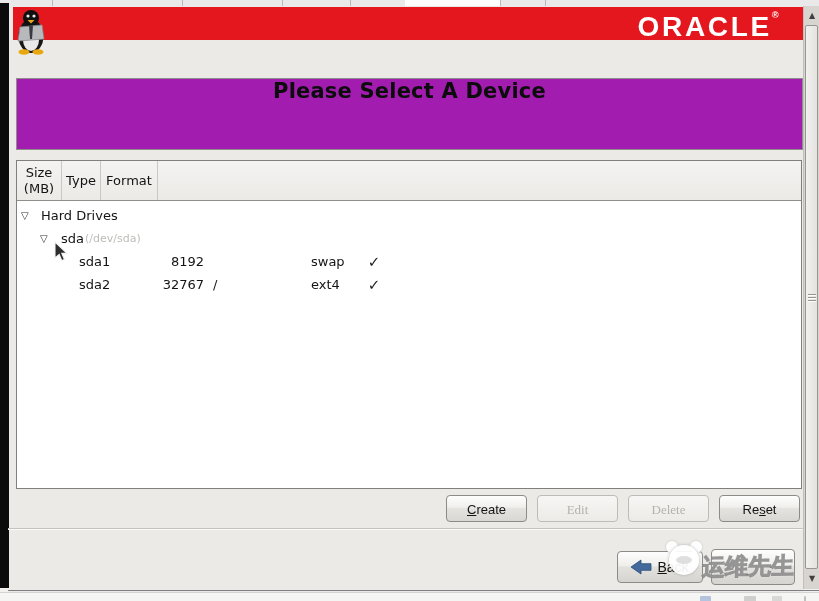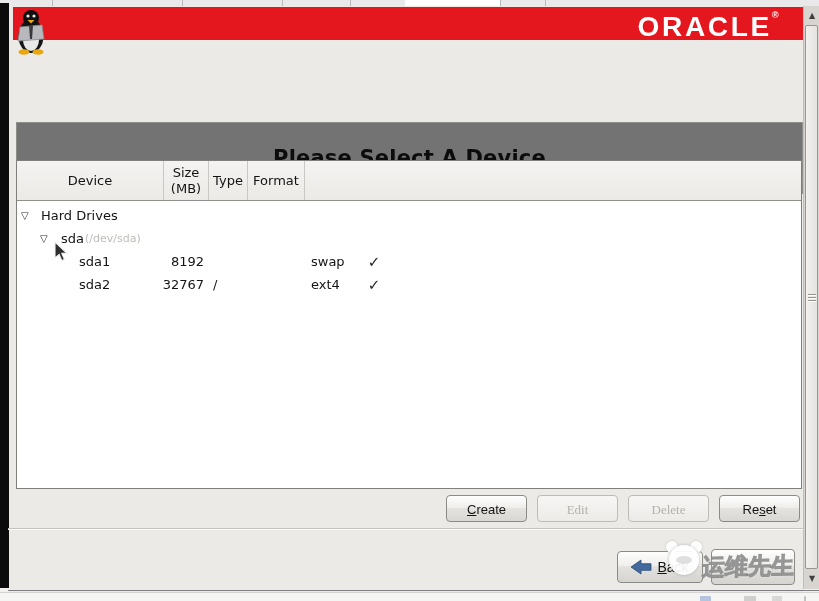--- a/index.html
+++ b/index.html
@@ -22,22 +22,22 @@
   
   .banner{left:13px;top:7px;width:790px;height:33px;background:#e5171e;text-align:center;}
   .oracle-logo{position:absolute;right:24px;top:3px;color:#fff;
     font-family:"Liberation Sans",sans-serif;font-weight:bold;font-size:27px;
     letter-spacing:2.5px;transform:scaleX(1.04);transform-origin:right;}
   .oracle-reg{font-size:9px;vertical-align:18px;letter-spacing:0;}
 
   .tux{left:14px;top:9px;width:34px;height:46px;z-index:5;}
 
   
-  .title-box{left:16px;top:78px;width:785px;height:70px;background:#737373;
-    border:1px solid #8e8e8a;display:flex;align-items:center;justify-content:center;margin-top:44px;}
+  .title-box{left:16px;top:78px;width:785px;height:70px;background:#a21caf;
+    border:1px solid #8e8e8a;display:flex;align-items:flex-start;justify-content:center;}
   .title-text{font-size:21px;font-weight:bold;color:#0c0c0c;letter-spacing:.2px;}
 
   
   .table{left:16px;top:160px;width:784px;height:327px;background:#ffffff;
     border:1px solid #7f7f7b;}
   .thead{position:absolute;left:0;top:0;width:100%;height:39px;
     background:linear-gradient(#f4f3f1,#eceae7);border-bottom:1px solid #8f8f8b;
     display:flex;}
   .th{height:39px;display:flex;flex-direction:column;align-items:center;
     justify-content:center;font-size:13px;line-height:16px;color:#141414;
@@ -138,23 +138,20 @@
   <ellipse cx="10" cy="43" rx="5.5" ry="2.8" fill="#e8a70e"></ellipse>
   <ellipse cx="24" cy="43" rx="5.5" ry="2.8" fill="#e8a70e"></ellipse>
 </svg>
 
 <div class="abs title-box">
   <span class="title-text">Please Select A Device</span>
 </div>
 
 <div class="abs table">
   <div class="thead">
-    <div class="th" style="width:147px">
-      <span>Device</span>
-      </div>
     <div class="th" style="width:45px">
       <span>Size</span>
         <span>(MB)</span>
       </div>
     <div class="th" style="width:39px">
       <span>Type</span>
       </div>
     <div class="th" style="width:57px">
       <span>Format</span>
       </div>

